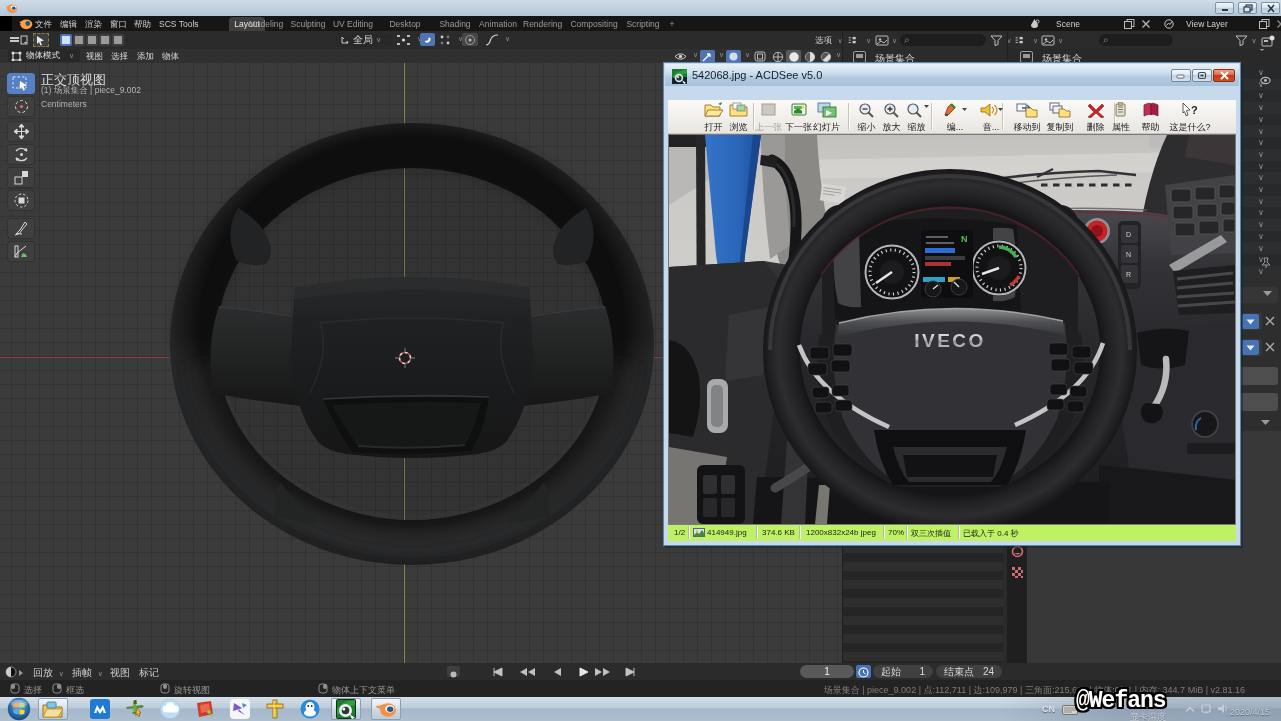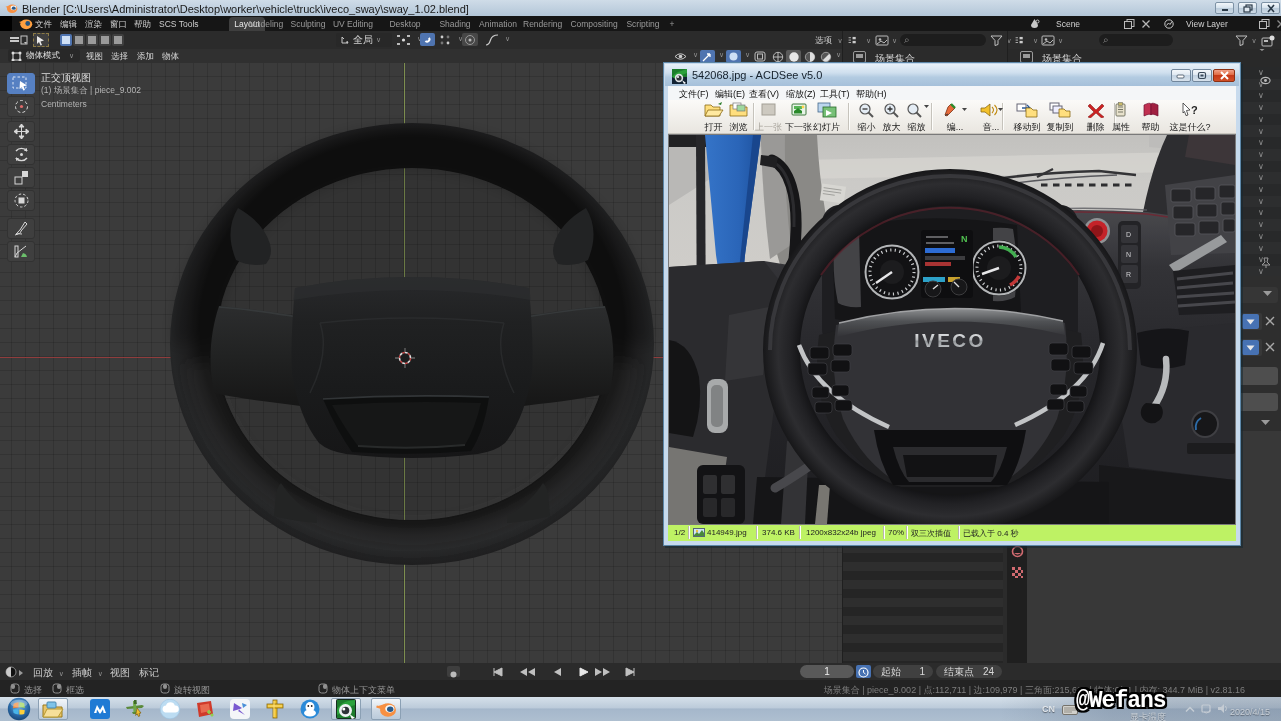--- a/index.html
+++ b/index.html
@@ -97,21 +97,20 @@
 </head>
 <body>
 
 <div class="abs" id="wtitle">
   <svg class="abs" style="left:5px;top:2px" width="13" height="12" viewBox="0 0 20 16">
     <ellipse cx="11" cy="9" rx="8" ry="6.5" fill="#f79043"></ellipse>
     <ellipse cx="13" cy="7.8" rx="4.4" ry="3.7" fill="#f4f8fa"></ellipse>
     <ellipse cx="13.4" cy="8.2" rx="3" ry="2.5" fill="#2a5a8a"></ellipse>
     <path d="M1 6 L10 3.5 L5.5 9 Z" fill="#f79043"></path>
   </svg>
-  <span class="txt">Blender [C:\Users\Administrator\Desktop\worker\vehicle\truck\iveco_sway\sway_1.02.blend]</span>
   <span class="abs wb" style="left:1215px">
       <svg width="10" height="9" viewBox="0 0 10 9">
         <rect x="2" y="5" width="6" height="2" fill="#2a3a48"></rect>
       </svg>
     </span>
   <span class="abs wb" style="left:1238px">
       <svg width="10" height="9" viewBox="0 0 10 9">
         <rect x="3" y="1" width="6" height="5" fill="none" stroke="#2a3a48" stroke-width="1.2"></rect>
         <rect x="1" y="3" width="6" height="5" fill="#dfe8f0" stroke="#2a3a48" stroke-width="1.2"></rect>
       </svg>
@@ -461,21 +460,21 @@
       </div>
     <div class="tb" style="top:168px">
         <svg width="17" height="17" viewBox="0 0 17 17">
           <path d="M2 14 L4 10 L13 3" stroke="#d8d8d8" fill="none"></path>
           <rect x="2" y="3" width="3" height="11" fill="none" stroke="#d8d8d8"></rect>
           <path d="M10 10 a5 5 0 0 1 4 4 l-6 0 z" fill="#6bbf6b"></path>
         </svg>
       </div>
   </div>
 
-  <div class="abs" style="left:41px;top:8px;font-size:10px;color:#dedede">正交顶视图</div>
+  <div class="abs" style="left:41px;top:8px;font-size:13px;color:#dedede">正交顶视图</div>
   <div class="abs" style="left:41px;top:22px;font-size:8.5px;color:#b5b5b5">(1) 场景集合 | piece_9.002</div>
   <div class="abs" style="left:41px;top:36px;font-size:8.5px;color:#b5b5b5">Centimeters</div>
 </div>
 <div class="abs" style="left:842px;top:31px;width:1px;height:632px;background:#1f1f1f;z-index:4"></div>
 <div class="abs" style="left:1007px;top:31px;width:1px;height:632px;background:#1f1f1f;z-index:4"></div>
 <div class="abs" id="outlA">
   <div class="abs" style="left:0;top:0;width:165px;height:18px;background:#2b2b2b"></div>
   <div class="abs" style="left:10px;top:20px;width:13px;height:12px;border:1px solid #9a9a9a;border-radius:2px"></div>
   <div class="abs" style="left:13px;top:23px;width:7px;height:4px;background:#9a9a9a"></div>
   <span class="abs" style="left:32px;top:21px;font-size:10px;color:#d8d8d8">场景集合</span>
@@ -611,28 +610,20 @@
         <svg width="10" height="9" viewBox="0 0 10 9">
           <rect x="1.5" y="1.5" width="7" height="6" rx="1.5" fill="none" stroke="#3a4a5a" stroke-width="1.2"></rect>
           <rect x="3.5" y="3.5" width="3" height="2" fill="#3a4a5a"></rect>
         </svg>
       </span>
     <span class="abs wbtn wclose" style="left:548px;width:22px">
         <svg width="11" height="9" viewBox="0 0 11 9">
           <path d="M2 1 L9 8 M9 1 L2 8" stroke="#fff" stroke-width="2"></path>
         </svg>
       </span>
-  </div>
-  <div class="abs" id="acdmenu">
-    <span class="abs" style="left:11px;top:2px">文件(F)</span>
-      <span class="abs" style="left:47px;top:2px">编辑(E)</span>
-    <span class="abs" style="left:81px;top:2px">查看(V)</span>
-      <span class="abs" style="left:118px;top:2px">缩放(Z)</span>
-    <span class="abs" style="left:152px;top:2px">工具(T)</span>
-      <span class="abs" style="left:188px;top:2px">帮助(H)</span>
   </div>
   <div class="abs" id="acdtool">
     <span class="tsep" style="left:85px"></span>
       <span class="tsep" style="left:180px"></span>
     <span class="tsep" style="left:263px"></span>
       <span class="tsep" style="left:334px"></span>
     <span class="tsep" style="left:446px"></span>
 
     <div class="tbtn" style="left:33px">
         <svg width="20" height="16" viewBox="0 0 20 16">

